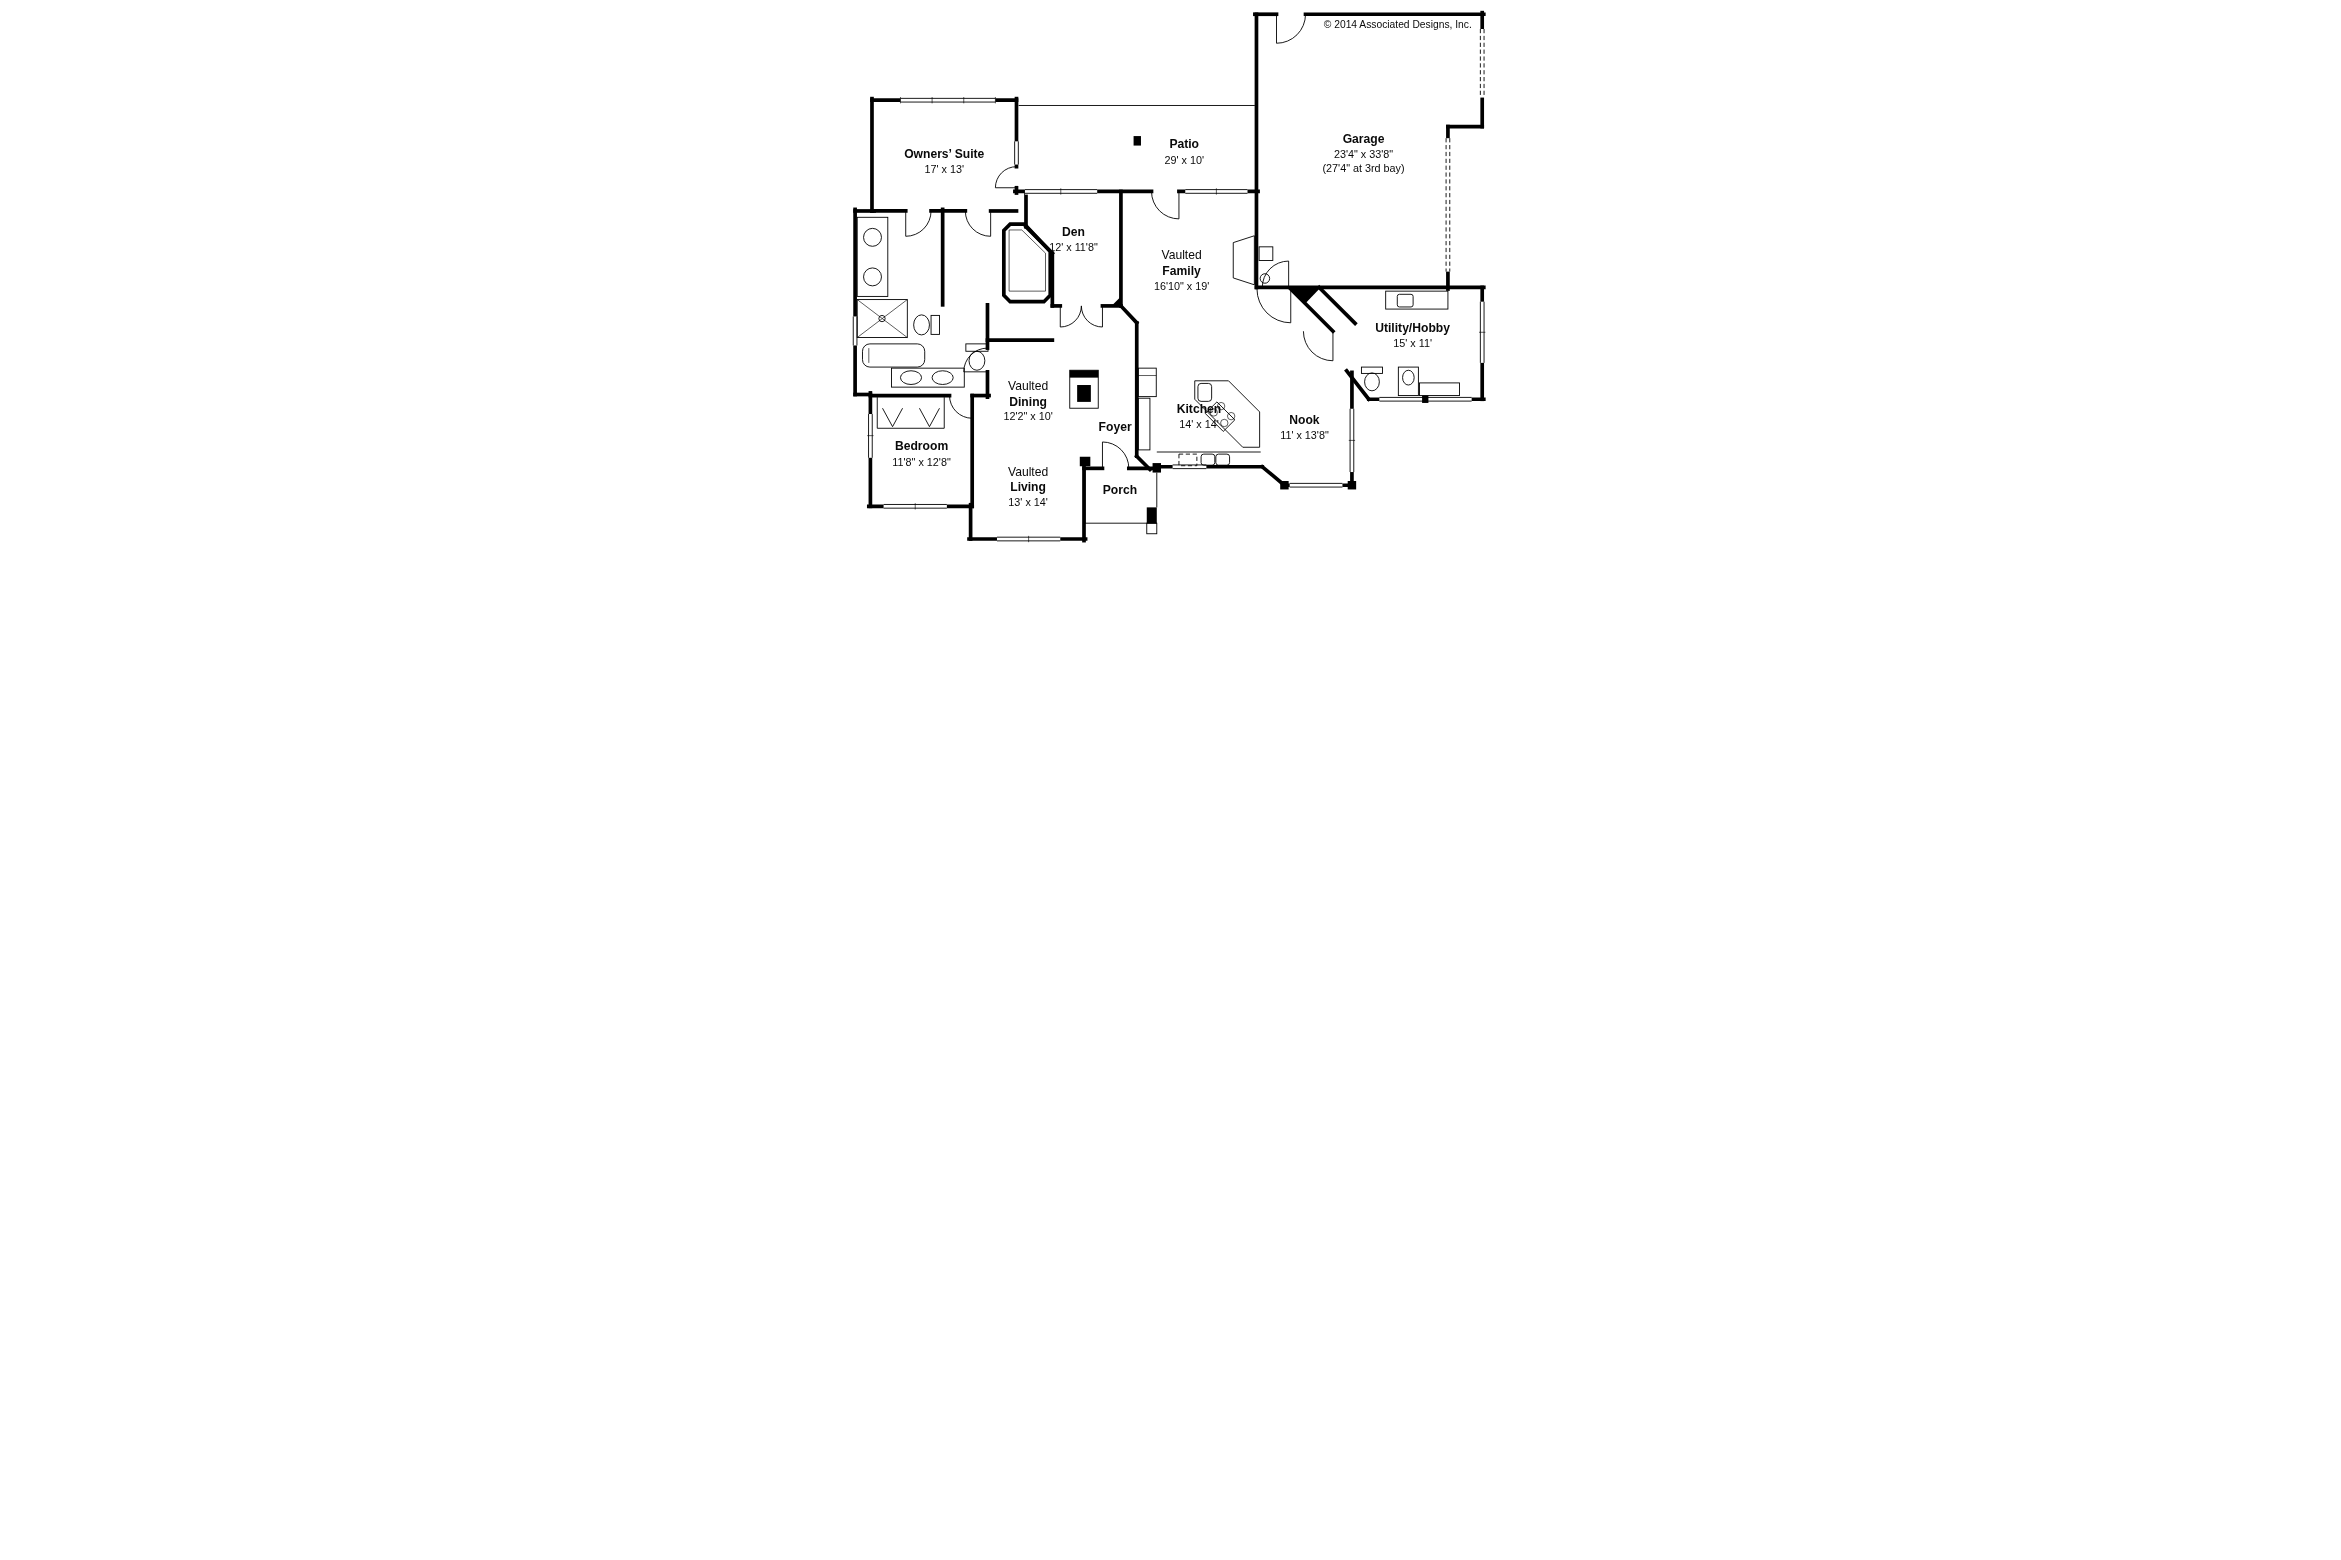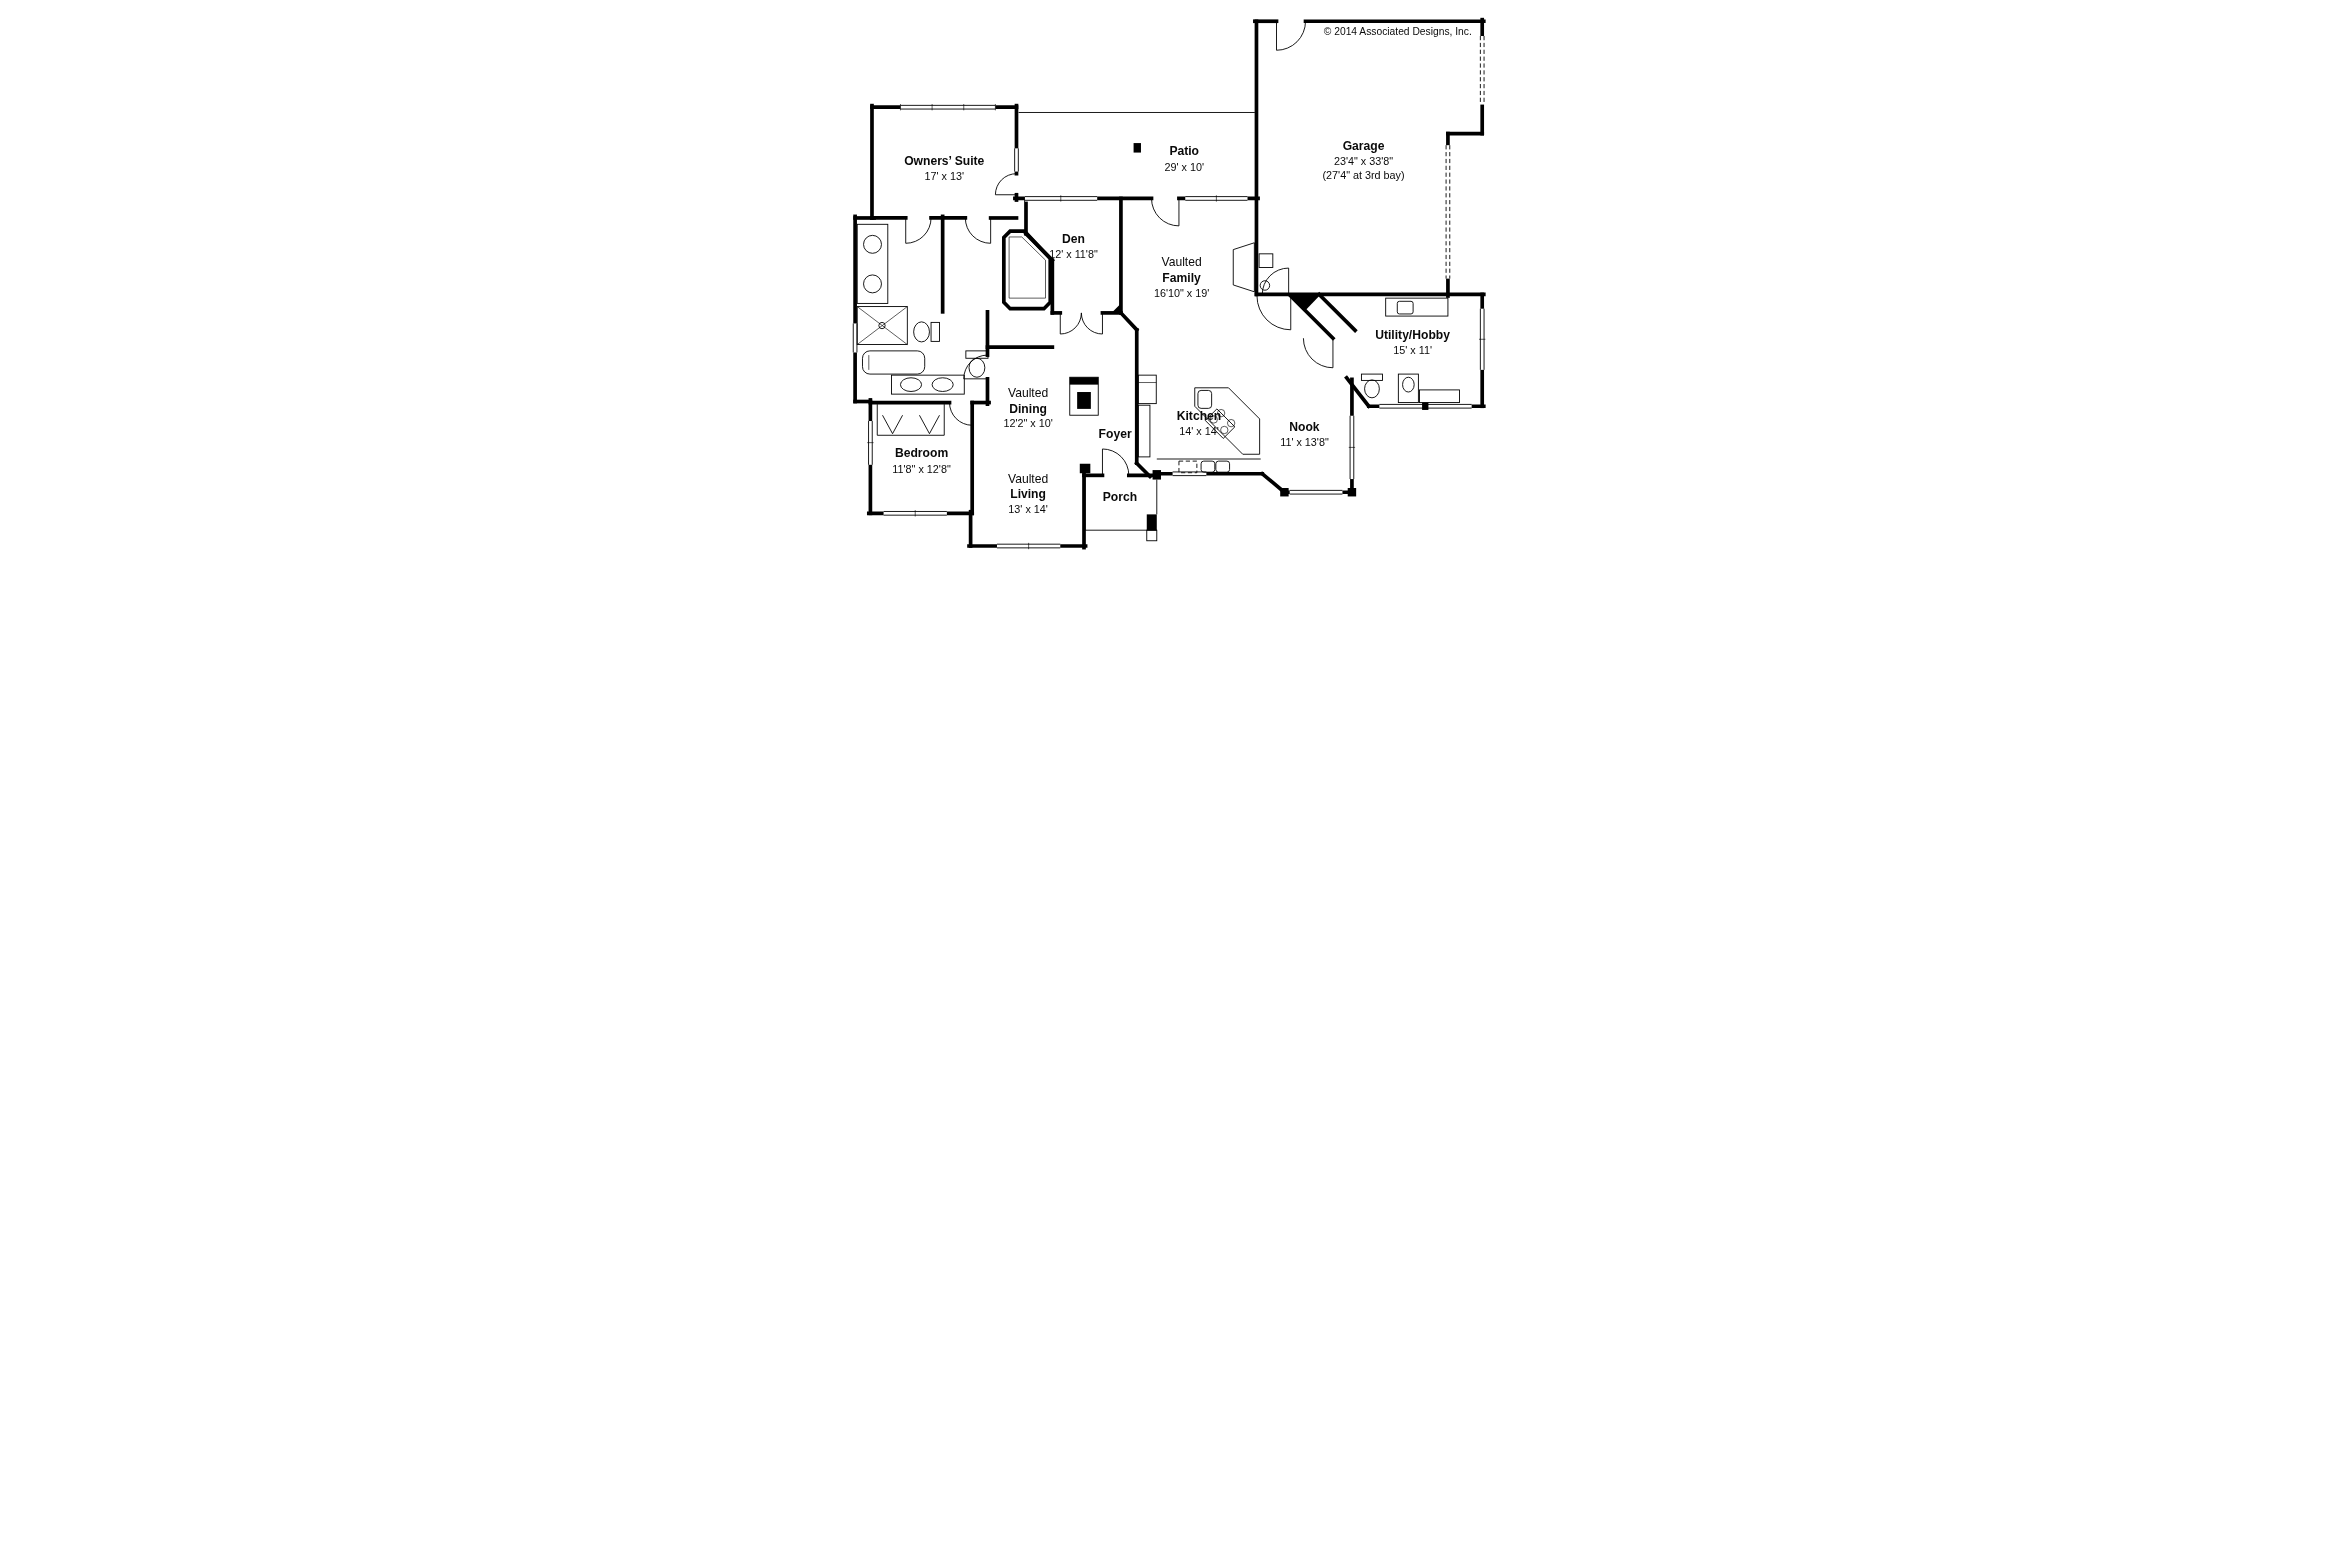--- a/index.html
+++ b/index.html
@@ -1,16 +1,16 @@
 <!DOCTYPE html>
 <html style="font-size:8.4px"><head>
 <meta charset="utf-8">
 <style>
   html,body{margin:0;padding:0;background:#ffffff;}
-  .page{width:100%;max-width:827px;margin:7px auto;background:#fff;}
+  .page{width:100%;max-width:827px;margin:0 auto;background:#fff;}
   svg{display:block;width:100%;height:auto;}
   .wall{stroke:#000;stroke-width:7;fill:none;stroke-linecap:square;}
   .thin{stroke:#000;stroke-width:1.7;fill:none;}
   .hair{stroke:#000;stroke-width:1.2;fill:none;}
   .dashed{stroke:#000;stroke-width:1.7;fill:none;stroke-dasharray:8 5;}
   .blk{fill:#000;stroke:none;}
   .wht{fill:#fff;stroke:none;}
   text{font-family:"Liberation Sans","DejaVu Sans",sans-serif;fill:#0a0a0a;text-anchor:middle;}
   .nm{font-size:23px;font-weight:bold;}
   .dm{font-size:20.5px;font-weight:normal;}

